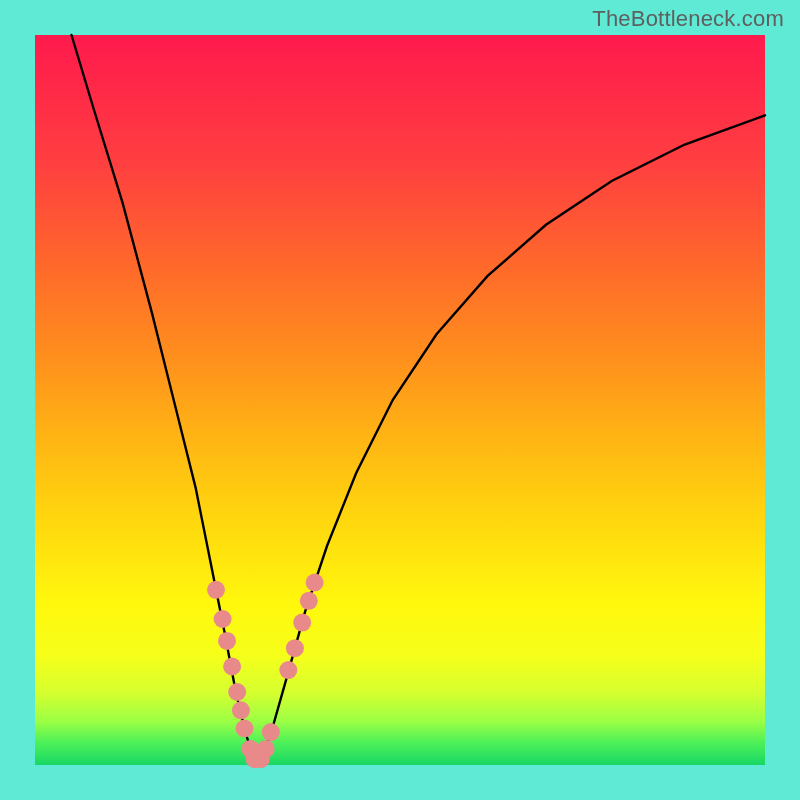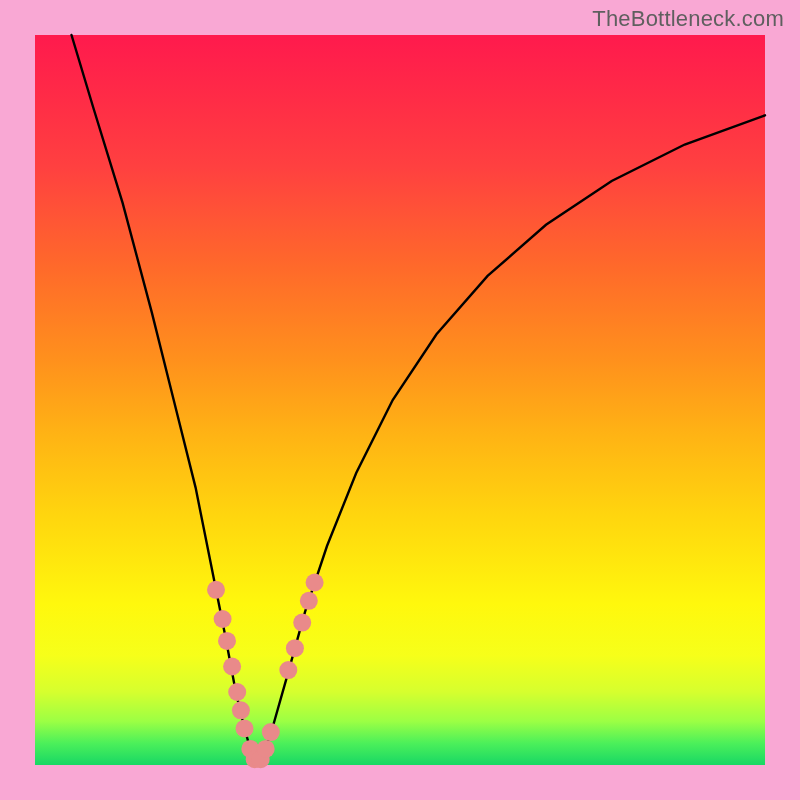--- a/index.html
+++ b/index.html
@@ -10,21 +10,21 @@
     background: #000;
     overflow: hidden;
     font-family: Arial, Helvetica, sans-serif;
   }
   .frame {
     position: absolute;
     top: 0;
     left: 0;
     width: 800px;
     height: 800px;
-    background: #f9a8d4;
+    background: #5eead4;
   }
   .plot {
     position: absolute;
     top: 35px;
     left: 35px;
     width: 730px;
     height: 730px;
     background: linear-gradient(to bottom,
       #ff1a4d 0%,
       #ff2a47 8%,

